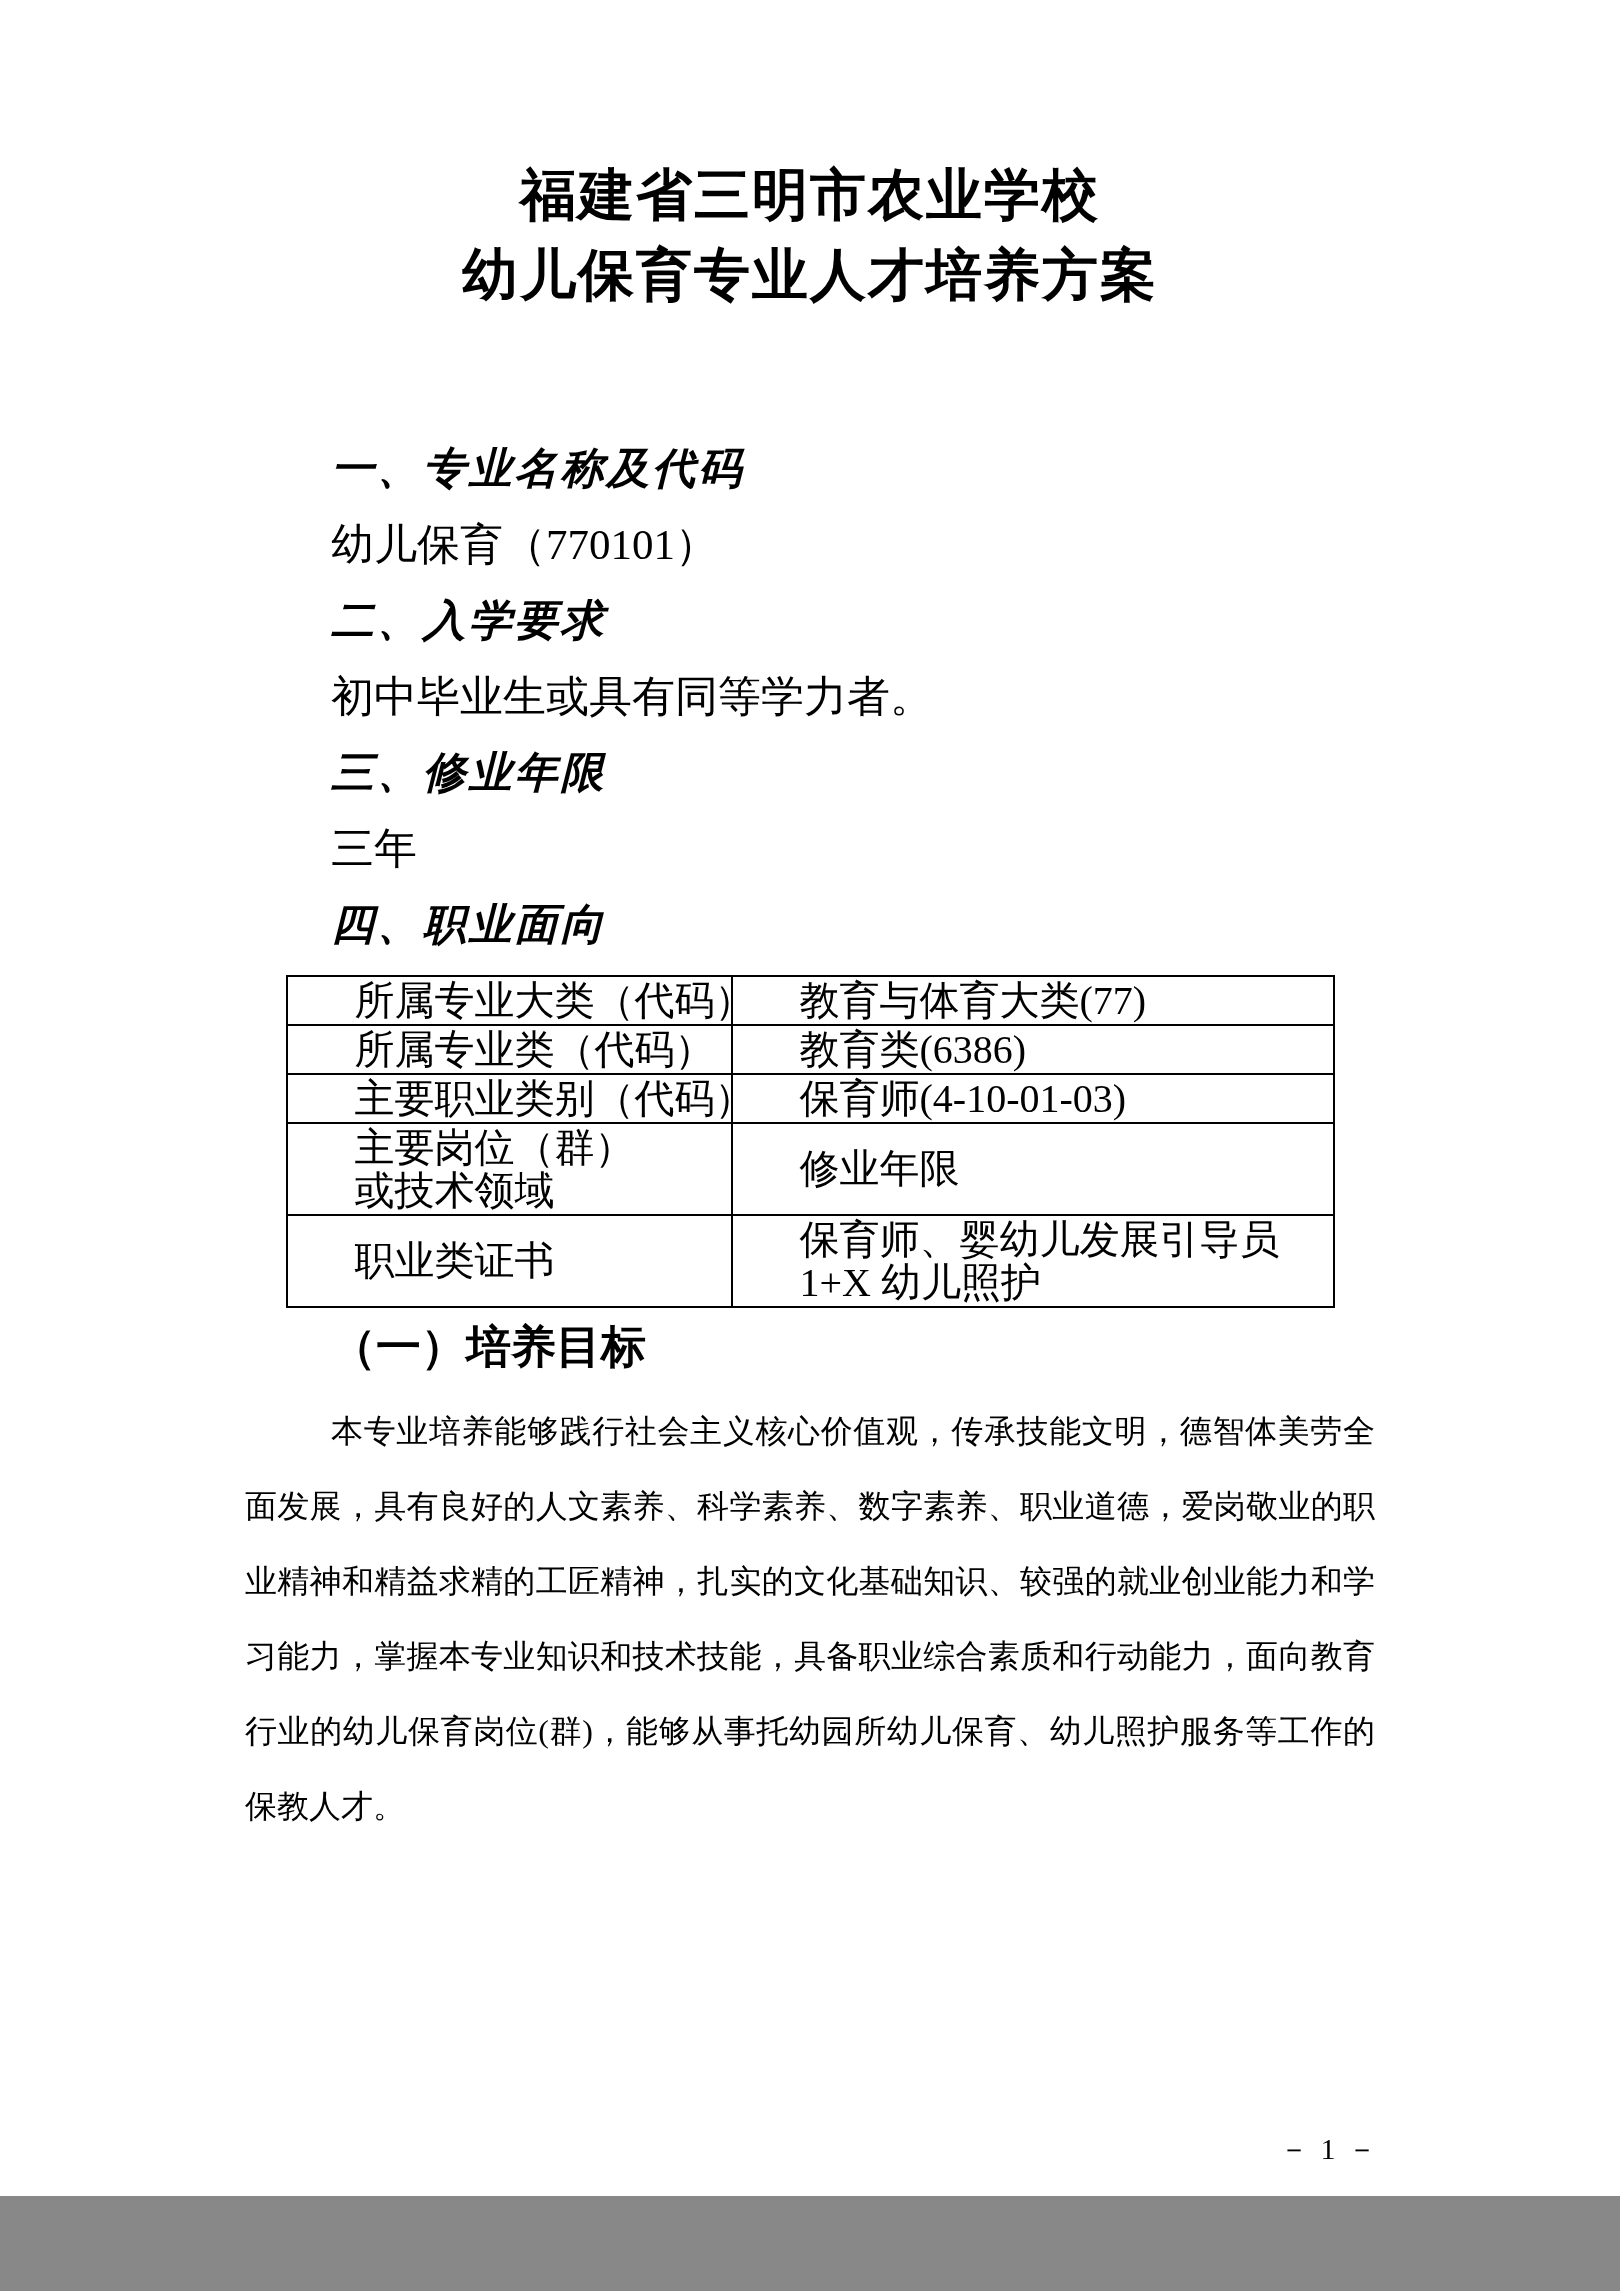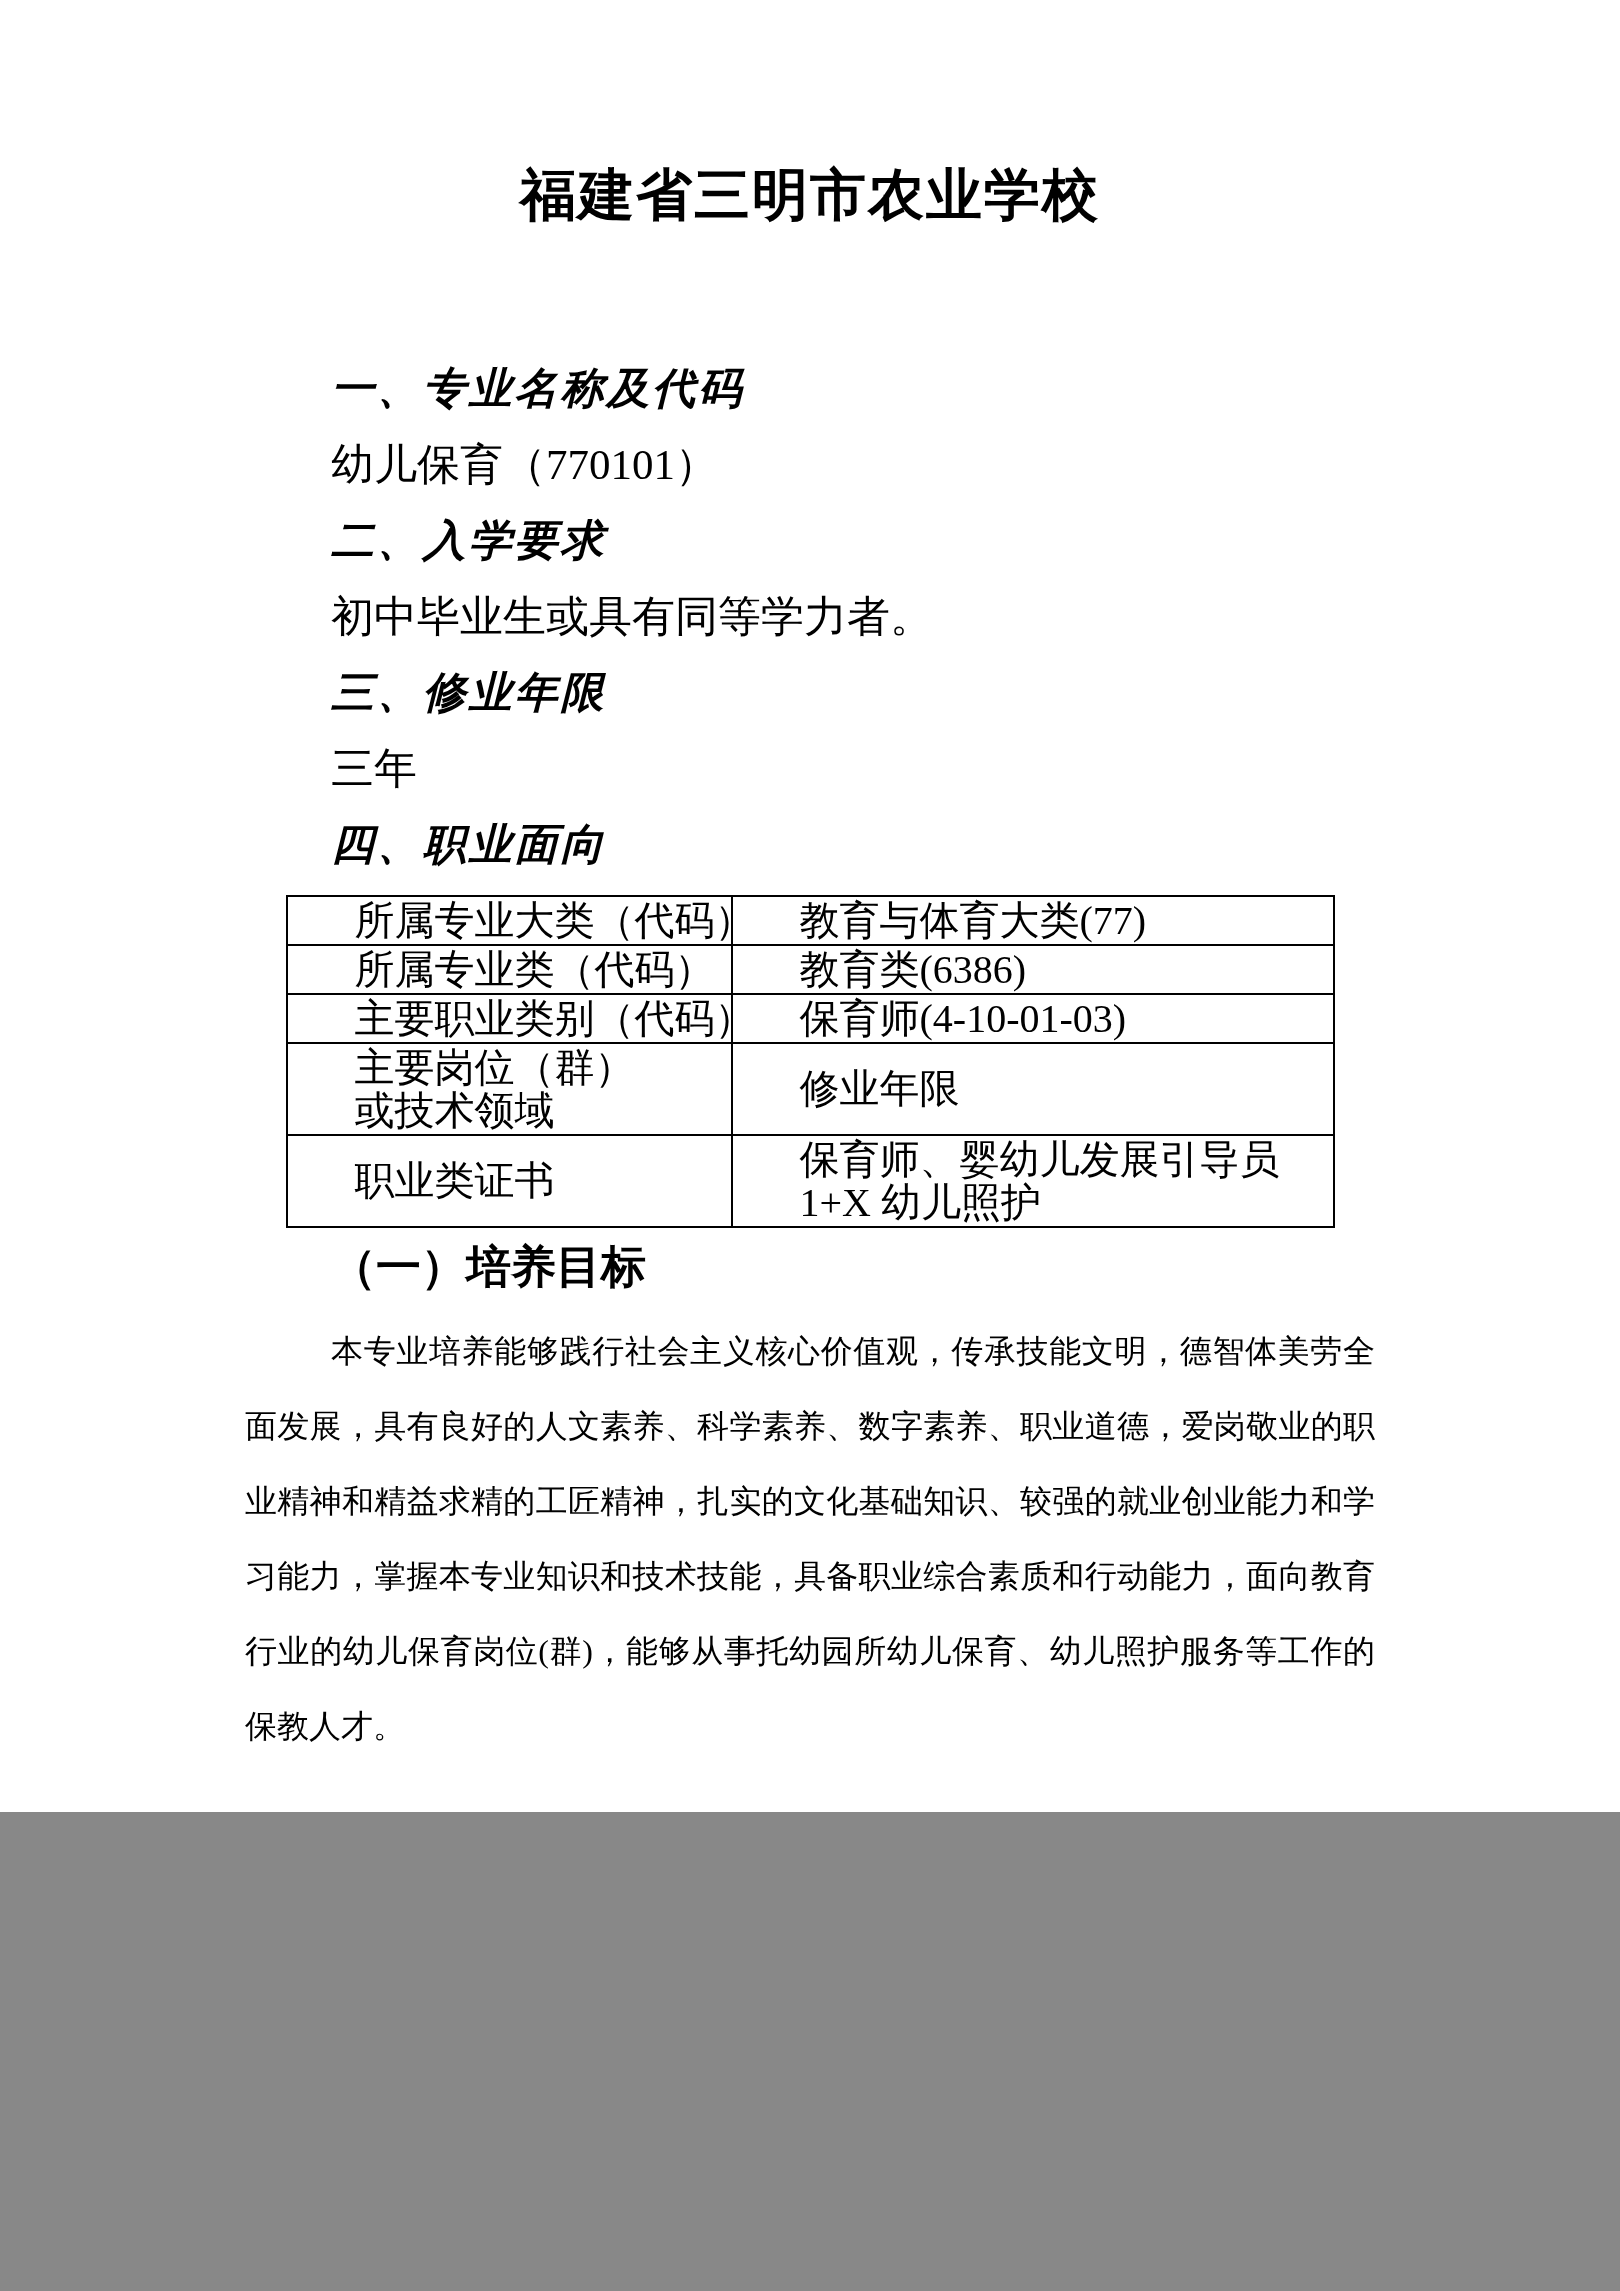--- a/index.html
+++ b/index.html
@@ -1,19 +1,19 @@
 <!DOCTYPE html>
 <html><head>
 <meta charset="utf-8">
 <style>
   html, body { margin: 0; padding: 0; background: #888; }
   .page {
     position: relative;
     width: 1620px;
-    height: 1812px;
+    height: 2196px;
     margin: 0 auto;
     background: #ffffff;
     color: #000;
     font-family: "Liberation Serif", serif;
     overflow: hidden;
   }
   .content { padding: 0 245px; }
 
   .title-block {
     margin: 0;
@@ -83,20 +83,21 @@
   }
 </style>
 </head>
 <body>
 
 <div class="page">
   <div class="content">
 
     <div class="title-block">
       <div>福建省三明市农业学校</div>
+      <div>幼儿保育专业人才培养方案</div>
     </div>
 
     <div class="sec-line kai first-heading">一、专业名称及代码</div>
     <div class="sec-line">幼儿保育（770101）</div>
 
     <div class="sec-line kai">二、入学要求</div>
     <div class="sec-line">初中毕业生或具有同等学力者。</div>
 
     <div class="sec-line kai">三、修业年限</div>
     <div class="sec-line">三年</div>

